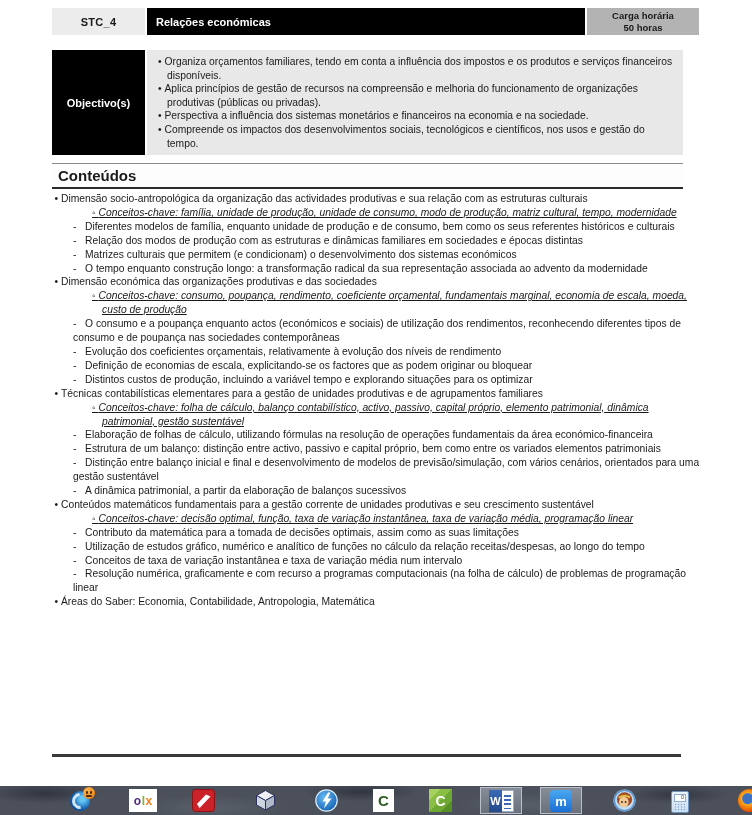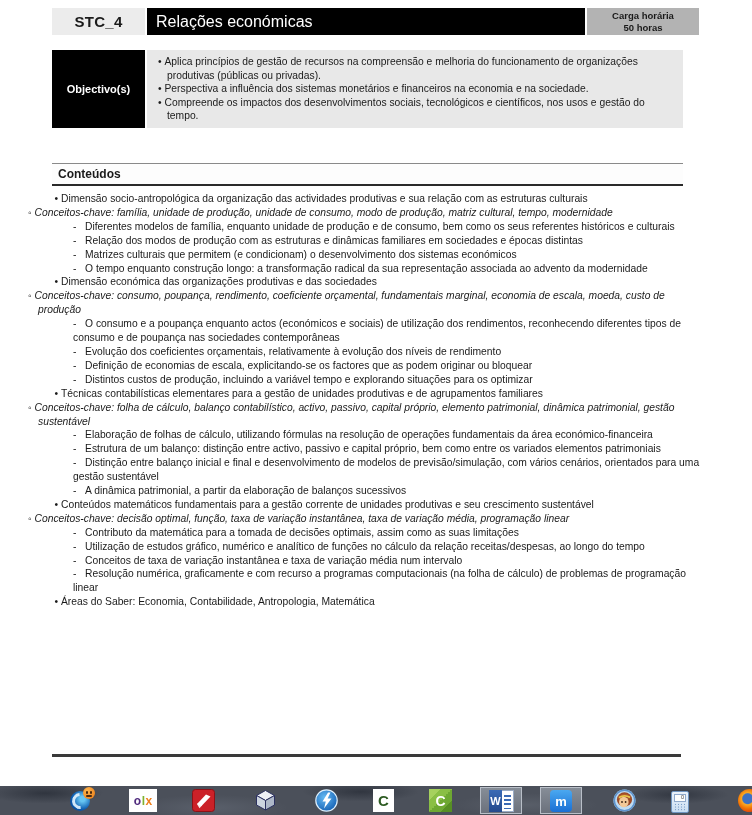--- a/index.html
+++ b/index.html
@@ -4,44 +4,44 @@
 <style>
   html,body{margin:0;padding:0;}
   body{
     width:752px;height:815px;position:relative;overflow:hidden;
     background:#ffffff;
     font-family:"Liberation Sans", sans-serif;
     color:#1a1a1a;
   }
   
   .hdr-row{position:absolute;top:8px;left:52px;display:flex;gap:2px;height:27px;}
-  .hdr-code{width:93px;background:#ececec;font-weight:bold;font-size:15px;
+  .hdr-code{width:93px;background:#ececec;font-weight:bold;font-size:11px;
     display:flex;align-items:center;justify-content:center;letter-spacing:.3px;}
-  .hdr-title{width:438px;background:#000;color:#fff;font-weight:normal;font-size:16px;
+  .hdr-title{width:438px;background:#000;color:#fff;font-weight:bold;font-size:11px;
     display:flex;align-items:center;padding-left:9px;box-sizing:border-box;}
   .hdr-load{width:112px;background:#b3b3b3;font-weight:bold;font-size:9.5px;line-height:12px;
     display:flex;flex-direction:column;align-items:center;justify-content:center;text-align:center;}
   
   .obj-row{position:absolute;top:50px;left:52px;display:flex;gap:2px;align-items:stretch;}
   .obj-label{width:93px;background:#000;color:#fff;font-weight:bold;font-size:11px;
     display:flex;align-items:center;justify-content:center;flex-shrink:0;}
   .obj-body{width:536px;box-sizing:border-box;background:#e8e8e8;padding:5px 8px 5px 3px;
     font-size:10.3px;line-height:13.6px;}
   .obj-item{padding-left:17px;text-indent:-9px;}
   .obj-item::before{content:"\2022\00a0";}
   
   .contents-heading{position:absolute;top:163px;left:52px;width:631px;box-sizing:border-box;
     border-top:1px solid #8a8a8a;border-bottom:2px solid #2a2a2a;
-    font-weight:bold;font-size:12px;padding:3px 0 3px 6px;background:#fdfdfd;}
+    font-weight:bold;font-size:15px;padding:3px 0 3px 6px;background:#fdfdfd;}
   
   #topics{position:absolute;top:192px;left:0;width:752px;box-sizing:border-box;
     padding-right:49px;font-size:10.3px;line-height:13.9px;}
   .t1{padding-left:64px;text-indent:-9.5px;}
   .t1::before{content:"\2022\00a0";}
-  .t2{padding-left:38px;text-indent:-10px;font-style:italic;}
+  .t2{padding-left:102px;text-indent:-10px;font-style:italic;text-decoration:underline;}
   .t2::before{content:"\25E6\00a0";}
   .t3{padding-left:73px;}
   .t3::before{content:"-\00a0\00a0\00a0";}
   
   .end-rule{position:absolute;top:754px;left:52px;width:629px;height:3px;background:#3a3a3a;}
   
   .taskbar{position:absolute;left:0;bottom:0;width:752px;height:29px;
     background-color:#4b505a;
     background-image:
       radial-gradient(ellipse 90px 16px at 6% 25%, rgba(15,20,30,.45), transparent 65%),
@@ -110,20 +110,21 @@
     <div class="hdr-title">Relações económicas</div>
     <div class="hdr-load">
       <div>Carga horária</div>
       <div>50 horas</div>
     </div>
   </div>
 
   <div class="obj-row">
     <div class="obj-label">Objectivo(s)</div>
     <div class="obj-body" id="obj-list">
+        <div class="obj-item">Organiza orçamentos familiares, tendo em conta a influência dos impostos e os produtos e serviços financeiros disponíveis.</div>
         <div class="obj-item">Aplica princípios de gestão de recursos na compreensão e melhoria do funcionamento de organizações produtivas (públicas ou privadas).</div>
         <div class="obj-item">Perspectiva a influência dos sistemas monetários e financeiros na economia e na sociedade.</div>
         <div class="obj-item">Compreende os impactos dos desenvolvimentos sociais, tecnológicos e científicos, nos usos e gestão do tempo.</div>
       </div>
   </div>
 
   <div class="contents-heading">Conteúdos</div>
 
   <div id="topics">
       <div class="t1">Dimensão socio-antropológica da organização das actividades produtivas e sua relação com as estruturas culturais</div>

